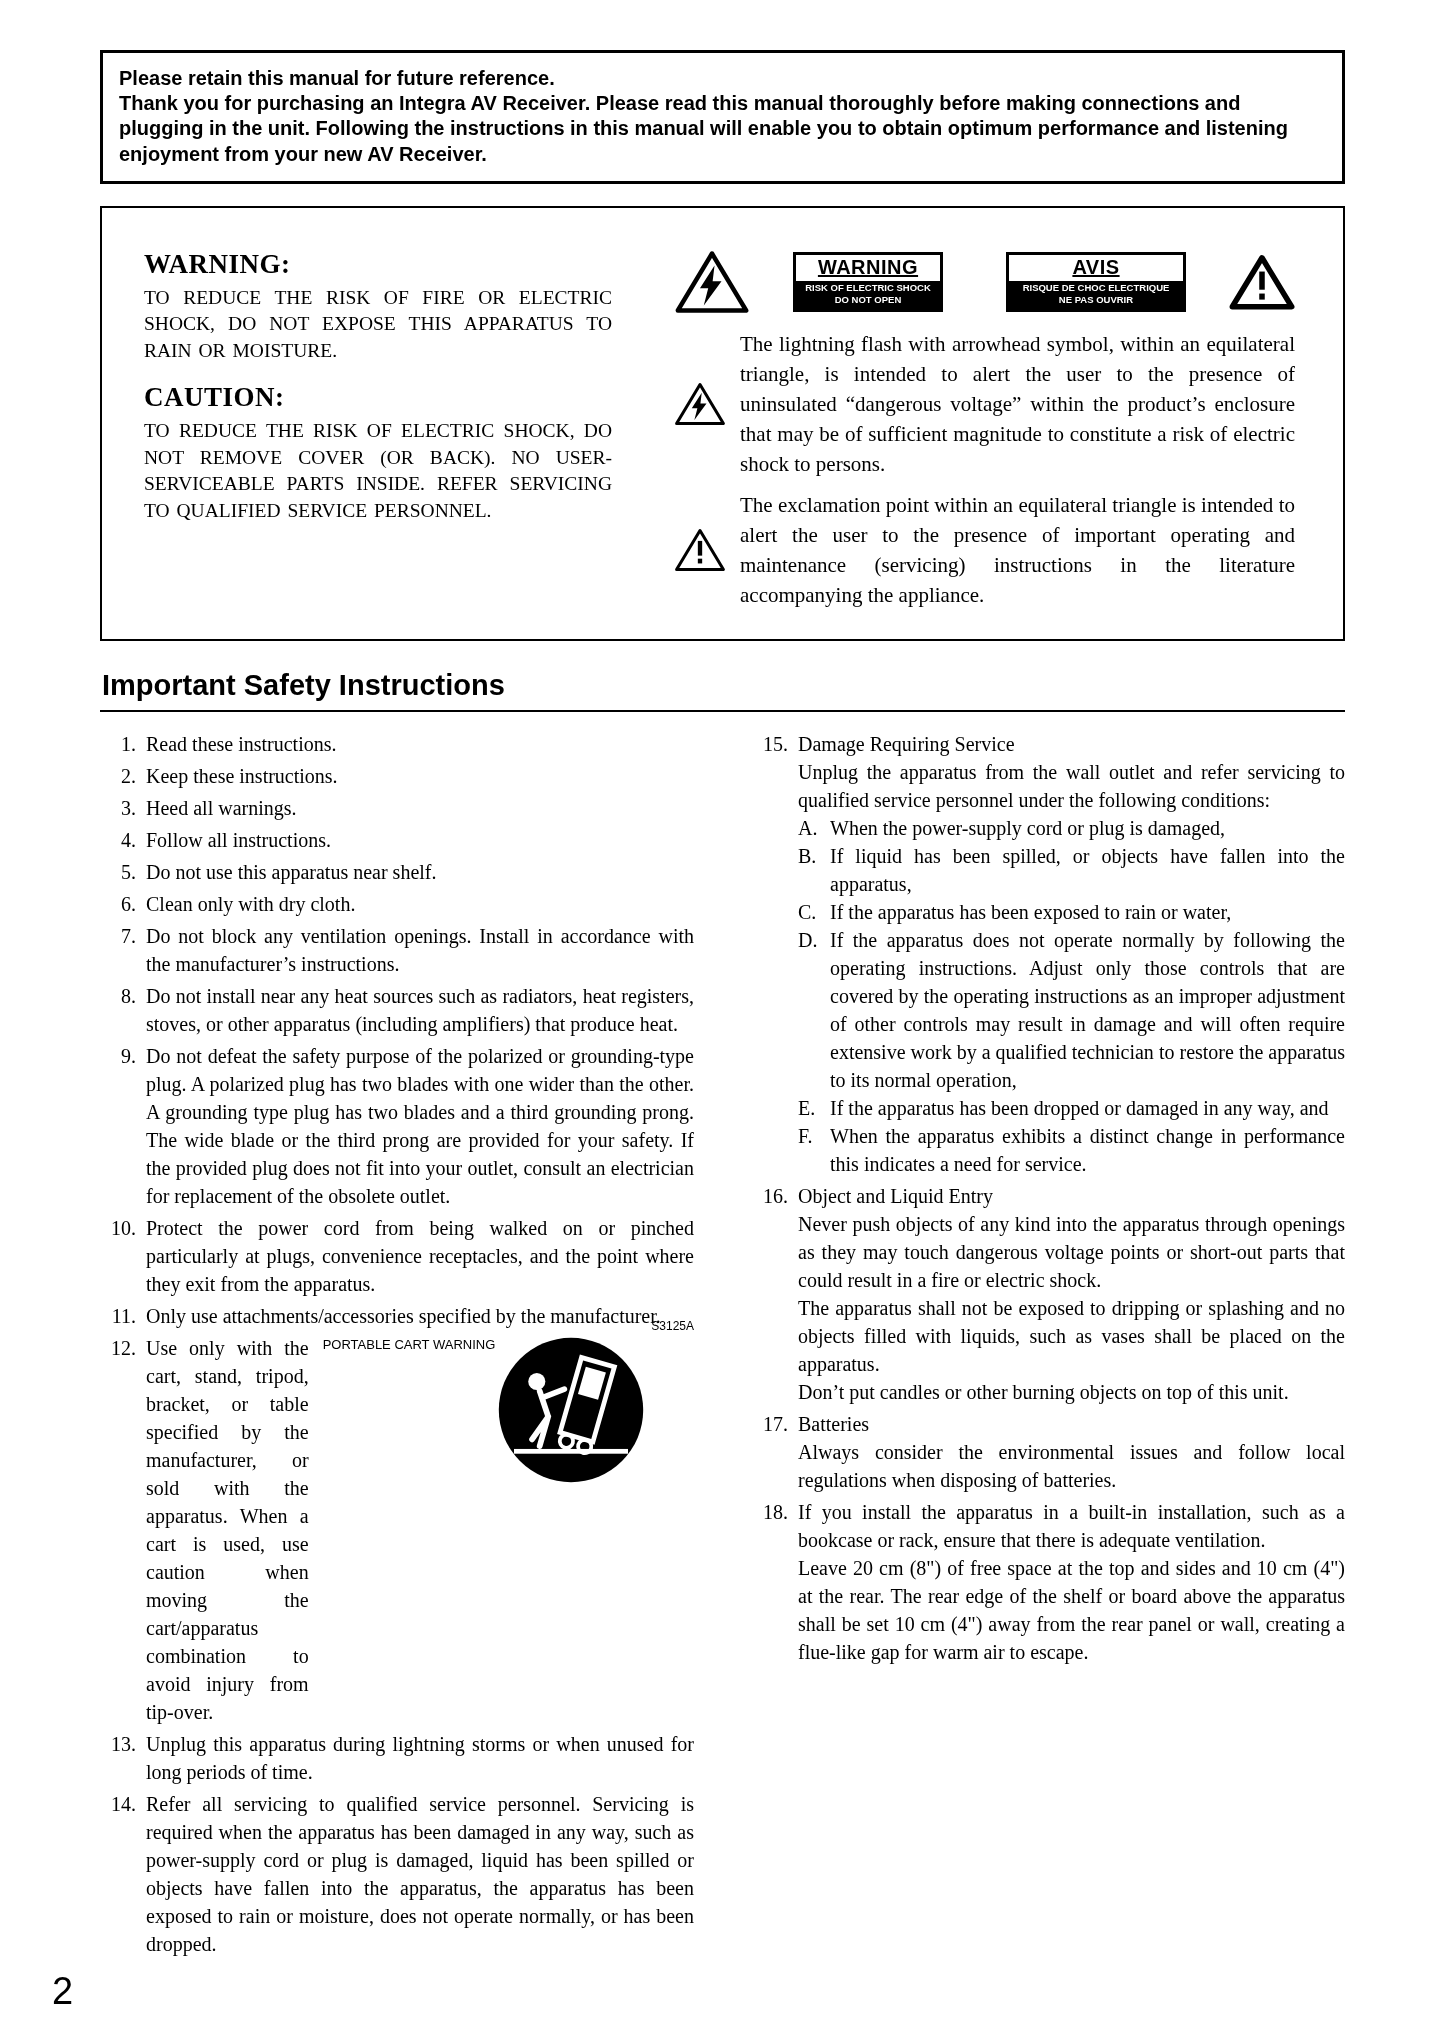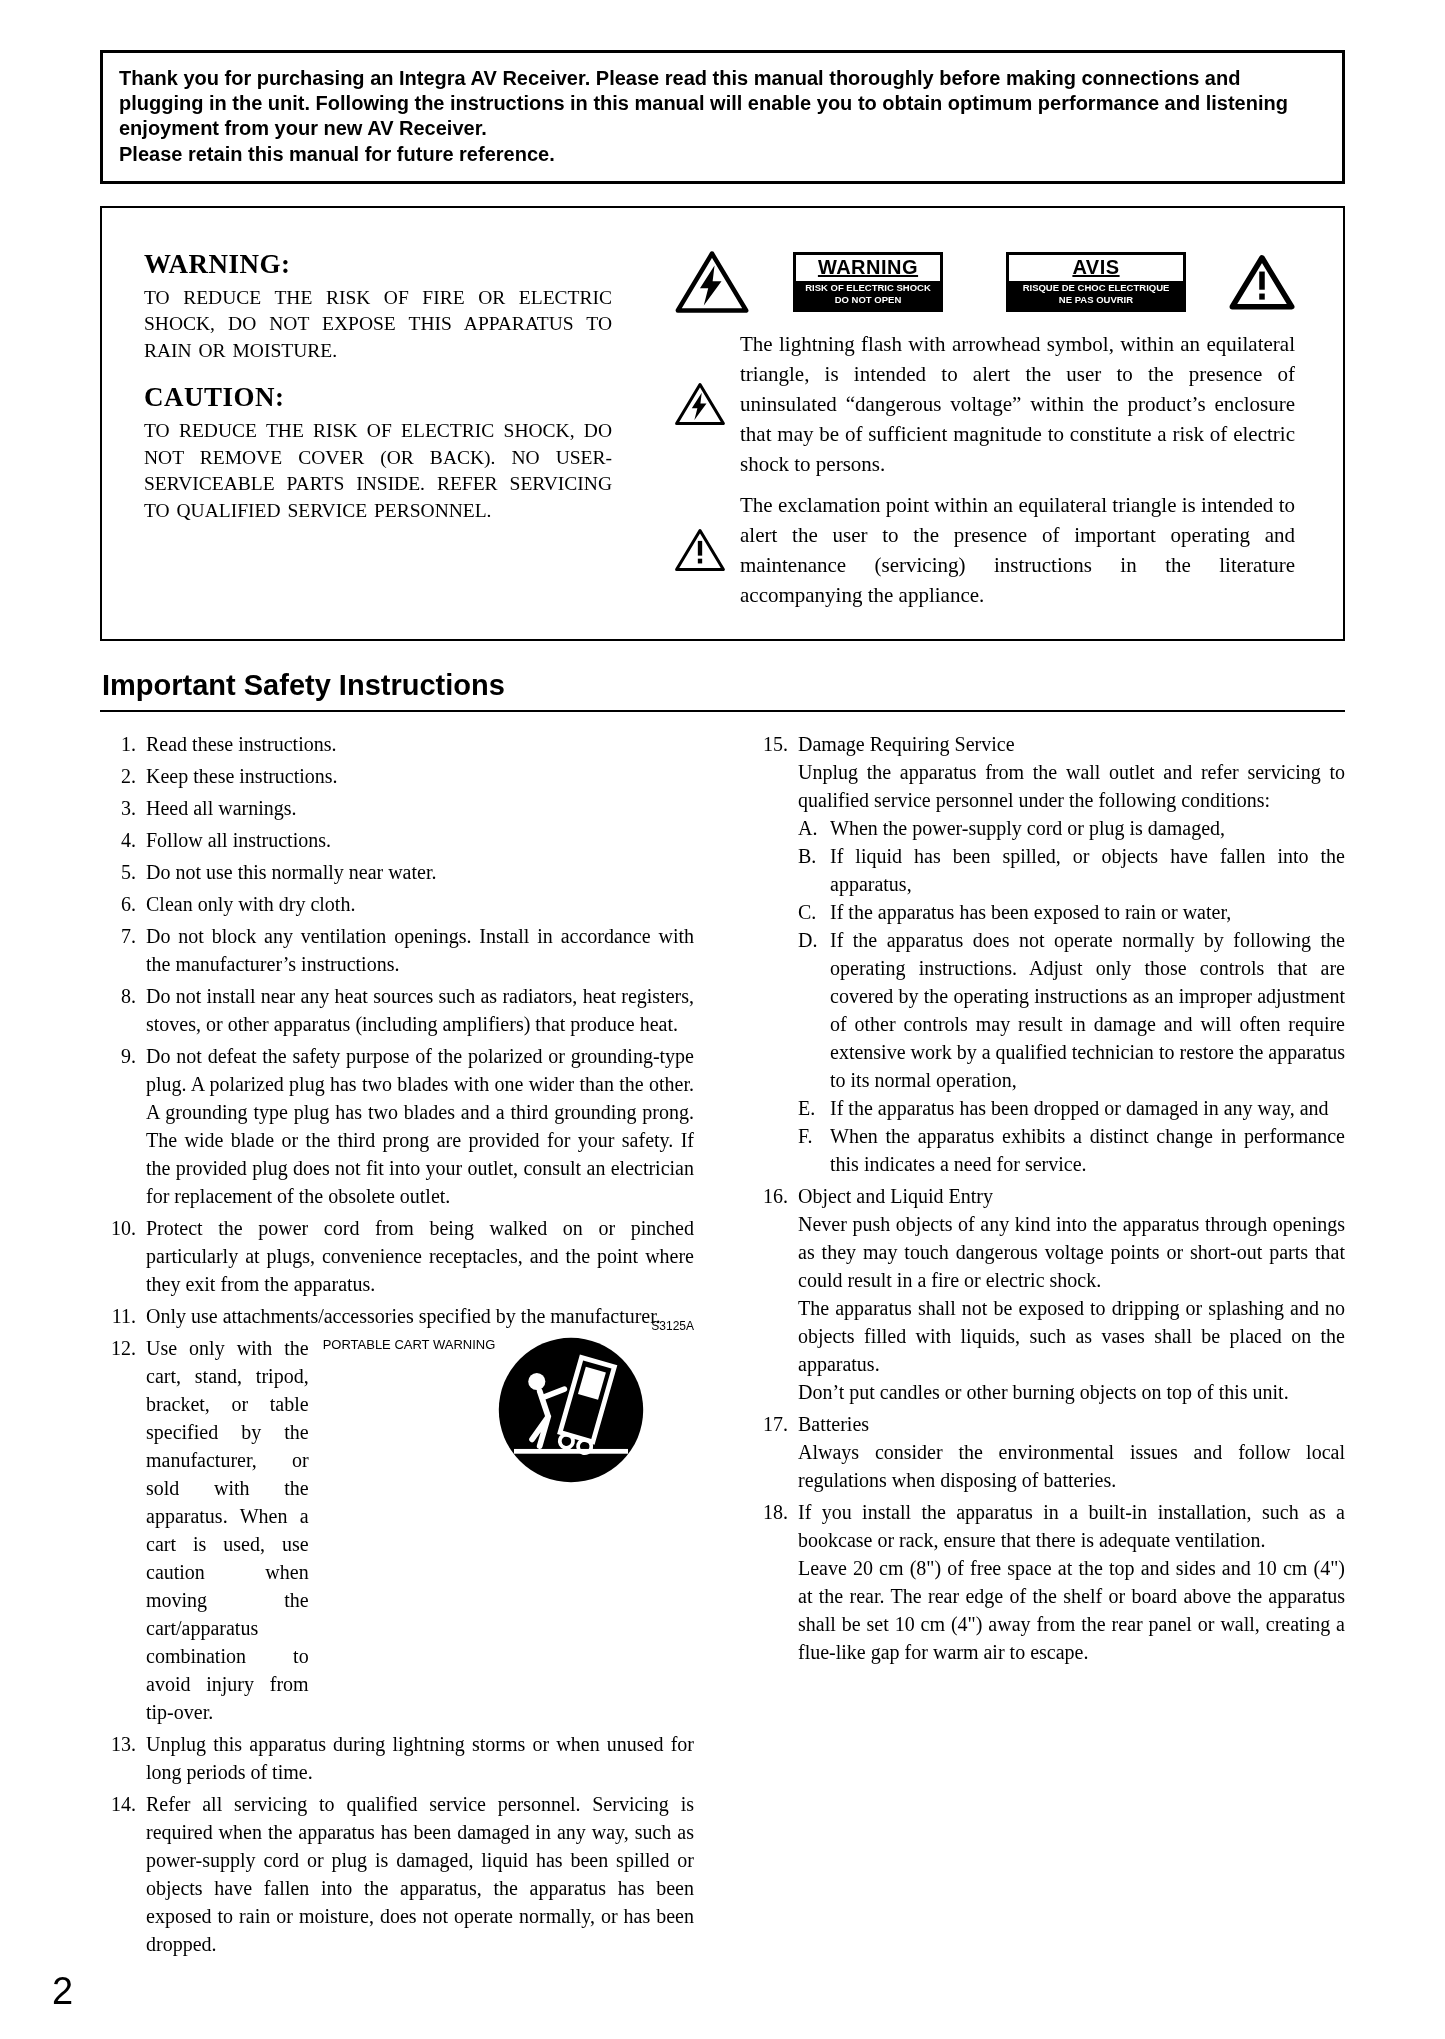--- a/index.html
+++ b/index.html
@@ -144,22 +144,22 @@
     font-family: "Liberation Sans", sans-serif;
     font-size: 38px;
   }
 </style>
 </head>
 <body>
 
 <div class="page">
 
   <div class="intro-box">
+    <p>Please retain this manual for future reference.</p>
     <p>Thank you for purchasing an Integra AV Receiver. Please read this manual thoroughly before making connections and plugging in the unit. Following the instructions in this manual will enable you to obtain optimum performance and listening enjoyment from your new AV Receiver.</p>
-    <p>Please retain this manual for future reference.</p>
   </div>
 
   <div class="warning-box">
     <div class="wb-left">
       <div class="wb-heading">WARNING:</div>
       <p class="wb-text">TO REDUCE THE RISK OF FIRE OR ELECTRIC SHOCK, DO NOT EXPOSE THIS APPARATUS TO RAIN OR MOISTURE.</p>
       <div class="wb-heading">CAUTION:</div>
       <p class="wb-text">TO REDUCE THE RISK OF ELECTRIC SHOCK, DO NOT REMOVE COVER (OR BACK). NO USER-SERVICEABLE PARTS INSIDE. REFER SERVICING TO QUALIFIED SERVICE PERSONNEL.</p>
     </div>
 
@@ -244,21 +244,21 @@
       </div>
       <div class="item">
         <div class="item-num">4.</div>
         <div class="item-body">
             <p class="jtext">Follow all instructions.</p>
           </div>
       </div>
       <div class="item">
         <div class="item-num">5.</div>
         <div class="item-body">
-            <p class="jtext">Do not use this normally near water.</p>
+            <p class="jtext">Do not use this apparatus near shelf.</p>
           </div>
       </div>
       <div class="item">
         <div class="item-num">6.</div>
         <div class="item-body">
             <p class="jtext">Clean only with dry cloth.</p>
           </div>
       </div>
       <div class="item">
         <div class="item-num">7.</div>

